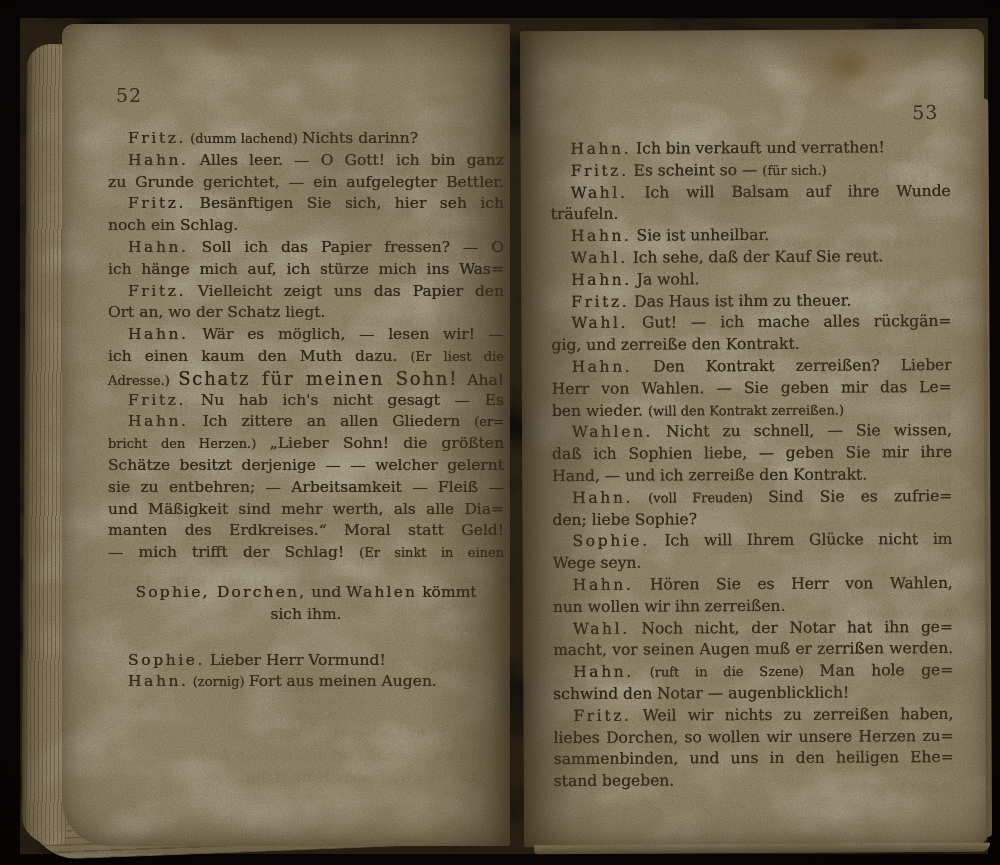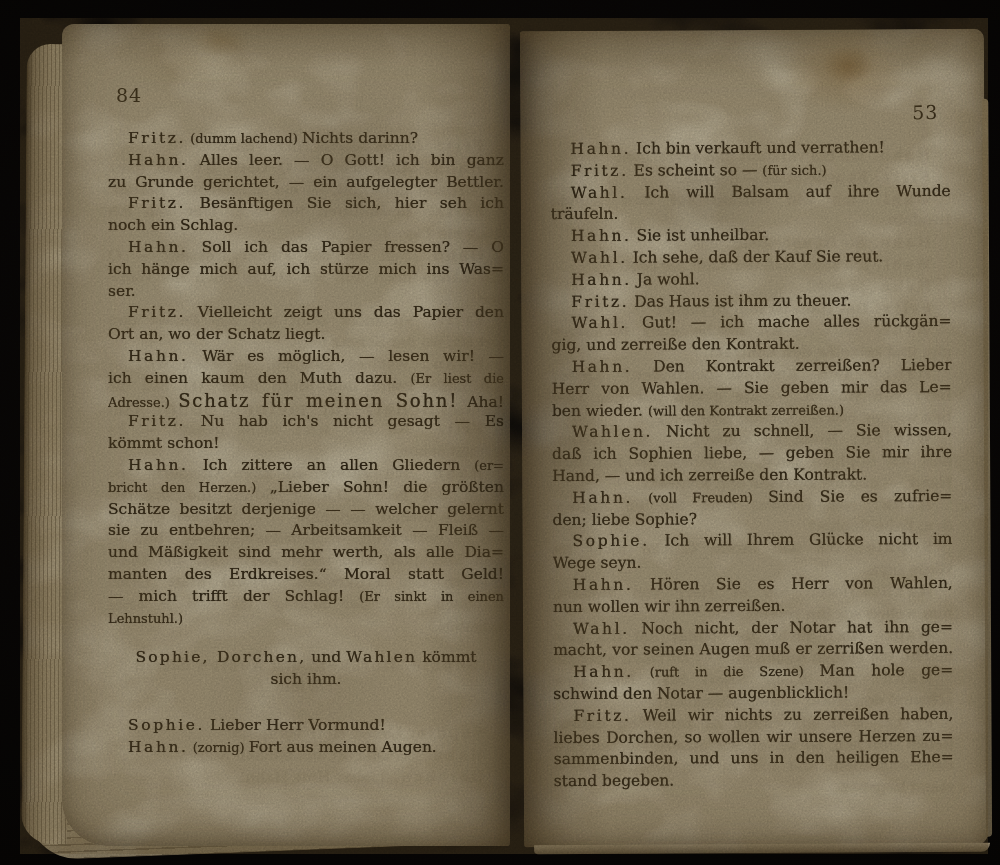--- a/index.html
+++ b/index.html
@@ -107,46 +107,43 @@
           <div class="block center">
             <div class="line"><span class="seg name">Sophie, Dorchen,</span><span class="seg speech"> und </span><span class="seg name">Wahlen</span><span class="seg speech"> nähern</span></div>
             <div class="line"><span class="seg speech">sich ihm.</span></div>
           </div>
           <div class="block dialog">
             <div class="line indent"><span class="seg speaker">Sophie.</span><span class="seg speech"> Lieber Herr Vormund!</span></div>
             <div class="line indent"><span class="seg speaker">Hahn.</span><span class="seg dir"> (zornig) </span><span class="seg speech">Fort aus meinen Augen.</span></div>
             <div class="line indent"><span class="seg speaker">Dorchen.</span><span class="seg speech"> Lieber Herr Hahn!</span></div>
           </div>
         </div>
-      <div class="pagenum" style="left:54px;top:60px;">84</div>
+      <div class="pagenum" style="left:54px;top:60px;">52</div>
       <div class="text" id="left-text" style="left:46px;top:104px;width:396px;">
           <div class="block dialog">
             <div class="line indent"><span class="seg speaker">Fritz.</span><span class="seg dir"> (dumm lachend) </span><span class="seg speech">Nichts darinn?</span></div>
             <div class="line indent fill"><span class="seg speaker">Hahn.</span><span class="seg speech"> Alles leer. — O Gott! ich bin ganz</span></div>
             <div class="line fill"><span class="seg speech">zu Grunde gerichtet, — ein aufgelegter Bettler.</span></div>
             <div class="line indent fill"><span class="seg speaker">Fritz.</span><span class="seg speech"> Besänftigen Sie sich, hier seh ich</span></div>
             <div class="line"><span class="seg speech">noch ein Schlag.</span></div>
             <div class="line indent fill"><span class="seg speaker">Hahn.</span><span class="seg speech"> Soll ich das Papier fressen? — O</span></div>
             <div class="line fill"><span class="seg speech">ich hänge mich auf, ich stürze mich ins Was=</span></div>
-            <div class="line"><span class="seg speech">ser.</span></div>
             <div class="line indent fill"><span class="seg speaker">Fritz.</span><span class="seg speech"> Vielleicht zeigt uns das Papier den</span></div>
             <div class="line"><span class="seg speech">Ort an, wo der Schatz liegt.</span></div>
             <div class="line indent fill"><span class="seg speaker">Hahn.</span><span class="seg speech"> Wär es möglich, — lesen wir! —</span></div>
             <div class="line fill"><span class="seg speech">ich einen kaum den Muth dazu. </span><span class="seg dir">(Er liest die</span></div>
             <div class="line fill"><span class="seg dir">Adresse.) </span><span class="seg emph">Schatz für meinen Sohn!</span><span class="seg speech"> Aha!</span></div>
             <div class="line indent fill"><span class="seg speaker">Fritz.</span><span class="seg speech"> Nu hab ich's nicht gesagt — Es</span></div>
-            <div class="line"><span class="seg speech">kömmt schon!</span></div>
             <div class="line indent fill"><span class="seg speaker">Hahn.</span><span class="seg speech"> Ich zittere an allen Gliedern </span><span class="seg dir">(er=</span></div>
             <div class="line fill"><span class="seg dir">bricht den Herzen.) </span><span class="seg speech">„Lieber Sohn! die größten</span></div>
             <div class="line fill"><span class="seg speech">Schätze besitzt derjenige — — welcher gelernt hat,</span></div>
             <div class="line fill"><span class="seg speech">sie zu entbehren; — Arbeitsamkeit — Fleiß —</span></div>
             <div class="line fill"><span class="seg speech">und Mäßigkeit sind mehr werth, als alle Dia=</span></div>
             <div class="line fill"><span class="seg speech">manten des Erdkreises.“ Moral statt Geld!</span></div>
             <div class="line fill"><span class="seg speech">— mich trifft der Schlag! </span><span class="seg dir">(Er sinkt in einen</span></div>
-            <div class="line"><span class="seg dir">Lehnstuhl.)</span></div>
           </div>
           <div class="block center">
             <div class="line"><span class="seg name">Sophie, Dorchen,</span><span class="seg speech"> und </span><span class="seg name">Wahlen</span><span class="seg speech"> kömmt</span></div>
             <div class="line"><span class="seg speech">sich ihm.</span></div>
           </div>
           <div class="block dialog">
             <div class="line indent"><span class="seg speaker">Sophie.</span><span class="seg speech"> Lieber Herr Vormund!</span></div>
             <div class="line indent"><span class="seg speaker">Hahn.</span><span class="seg dir"> (zornig) </span><span class="seg speech">Fort aus meinen Augen.</span></div>
           </div>
         </div>

